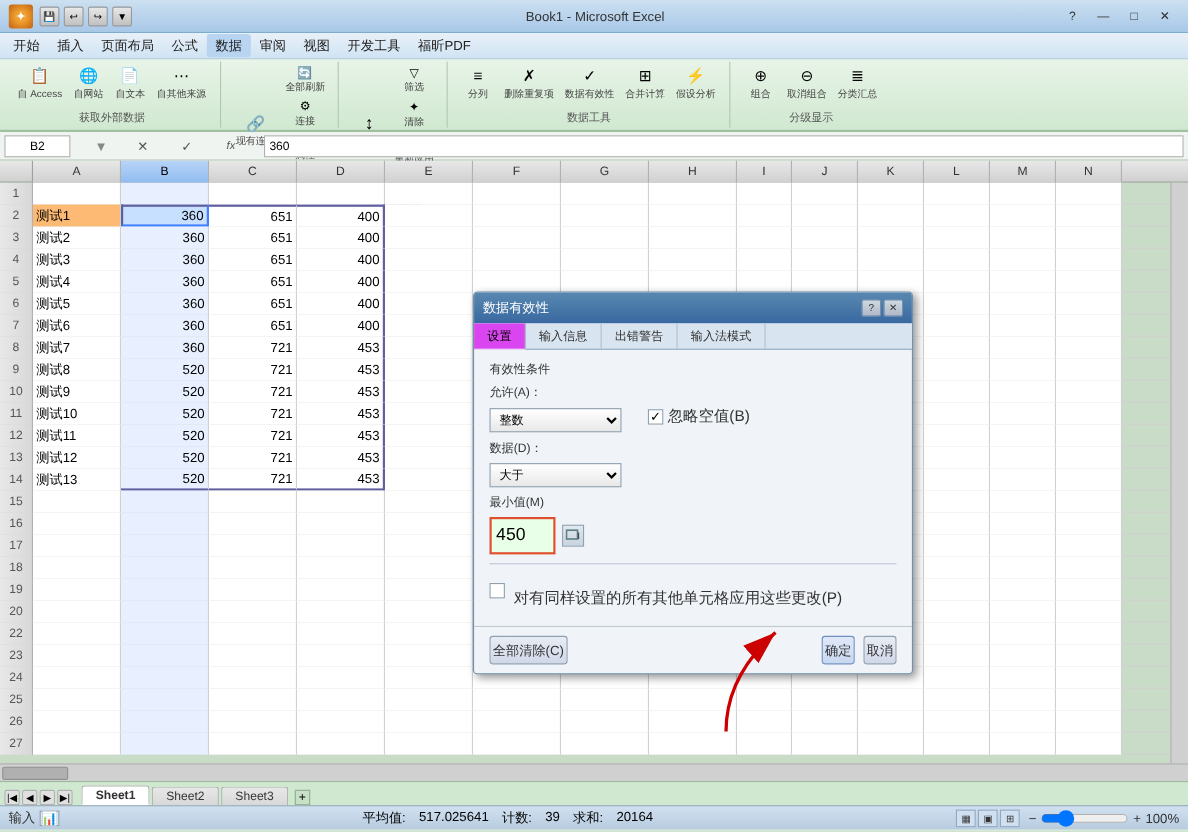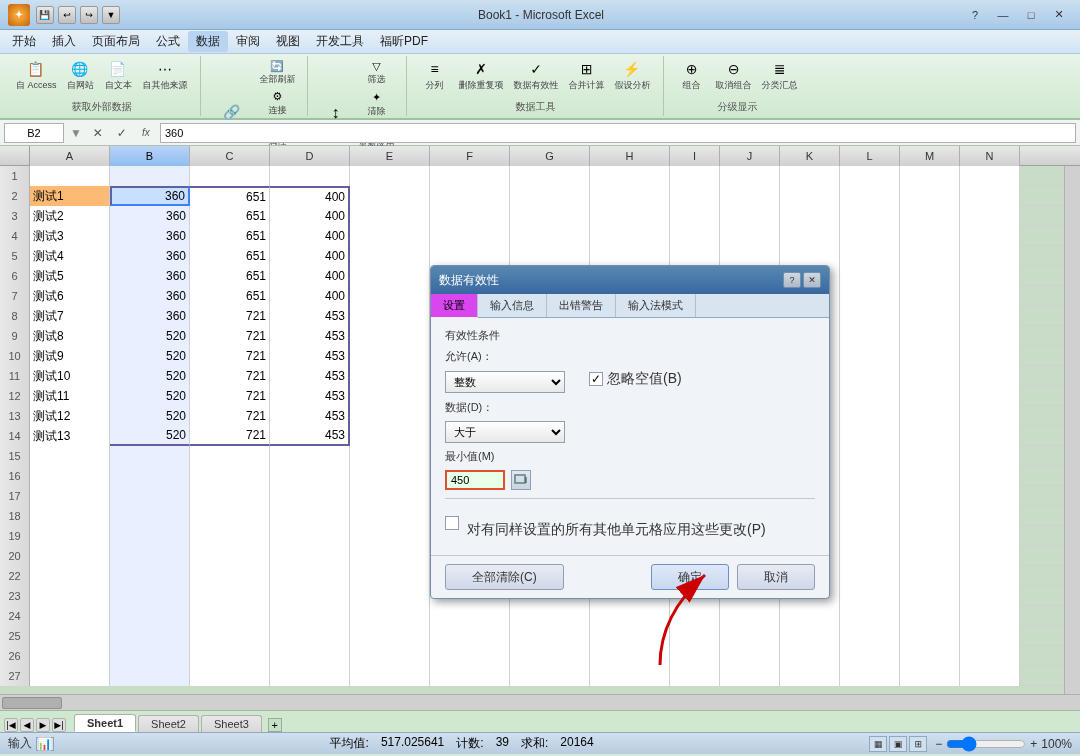--- a/index.html
+++ b/index.html
@@ -61,21 +61,21 @@
     .tb-btn-label { font-size: 9px; color: #444; text-align: center; line-height: 1.2; }
 
     
     .formula-bar {
       height: 26px;
       background: #f0f4f0;
       border-bottom: 1px solid #b0c0b0;
       display: flex;
       align-items: center;
       padding: 0 4px;
-      gap: 4px;
+      gap: 20px;
     }
     .cell-ref { width: 60px; height: 20px; border: 1px solid #b0b0b0; text-align: center; background: #fff; font-size: 11px; padding: 0 2px; }
     .formula-sep { color: #888; margin: 0 2px; }
     .formula-icon { width: 20px; height: 20px; display: flex; align-items: center; justify-content: center; font-size: 12px; cursor: pointer; color: #555; }
     .formula-input { flex: 1; height: 20px; border: 1px solid #b0b0b0; background: #fff; padding: 0 4px; font-size: 11px; }
 
     
     .sheet-area {
       display: flex;
       flex-direction: column;
@@ -280,35 +280,35 @@
       background: linear-gradient(to bottom, #fff, #e8e8e8);
       font-size: 11px;
       padding: 0 4px;
       min-width: 120px;
     }
     .dialog-checkbox-row { display: flex; align-items: center; gap: 4px; margin-bottom: 6px; }
     .dialog-checkbox { width: 14px; height: 14px; border: 1px solid #90a0b0; background: #fff; display: flex; align-items: center; justify-content: center; cursor: pointer; }
     .dialog-check-label { font-size: 14px; color: #333; }
     .dialog-input-row { display: flex; align-items: center; margin-bottom: 6px; gap: 6px; }
     .dialog-input {
-      height: 20px;
+      height: 34px;
       border: 2px solid #e05030;
       background: #e8ffe8;
-      font-size: 11px;
+      font-size: 16px;
       padding: 0 4px;
       width: 60px;
     }
     .dialog-input-icon { width: 20px; height: 20px; border: 1px solid #90a0b0; background: linear-gradient(to bottom, #e0e8f0, #c8d4e0); display: flex; align-items: center; justify-content: center; cursor: pointer; font-size: 10px; }
     .dialog-check-box-row { display: flex; align-items: center; gap: 4px; }
     .dialog-check-box { width: 14px; height: 14px; border: 1px solid #90a0b0; background: #fff; margin-right: 4px; }
     .dialog-footer { display: flex; justify-content: space-between; padding: 8px 14px; border-top: 1px solid #c0c8d0; margin-top: 6px; }
     .dialog-footer-right { display: flex; gap: 8px; }
     .dialog-action-btn {
       height: 26px;
-      padding: 0 26px;
+      padding: 0 2px;
       border: 1px solid #90a0b0;
       background: linear-gradient(to bottom, #e8ecf4, #d0d8e8);
       font-size: 12px;
       cursor: pointer;
       color: #333;
       border-radius: 3px;
     }
     .dialog-action-btn.primary {
       background: linear-gradient(to bottom, #e0e8f8, #c8d8f0);
       border-color: #7090c0;

